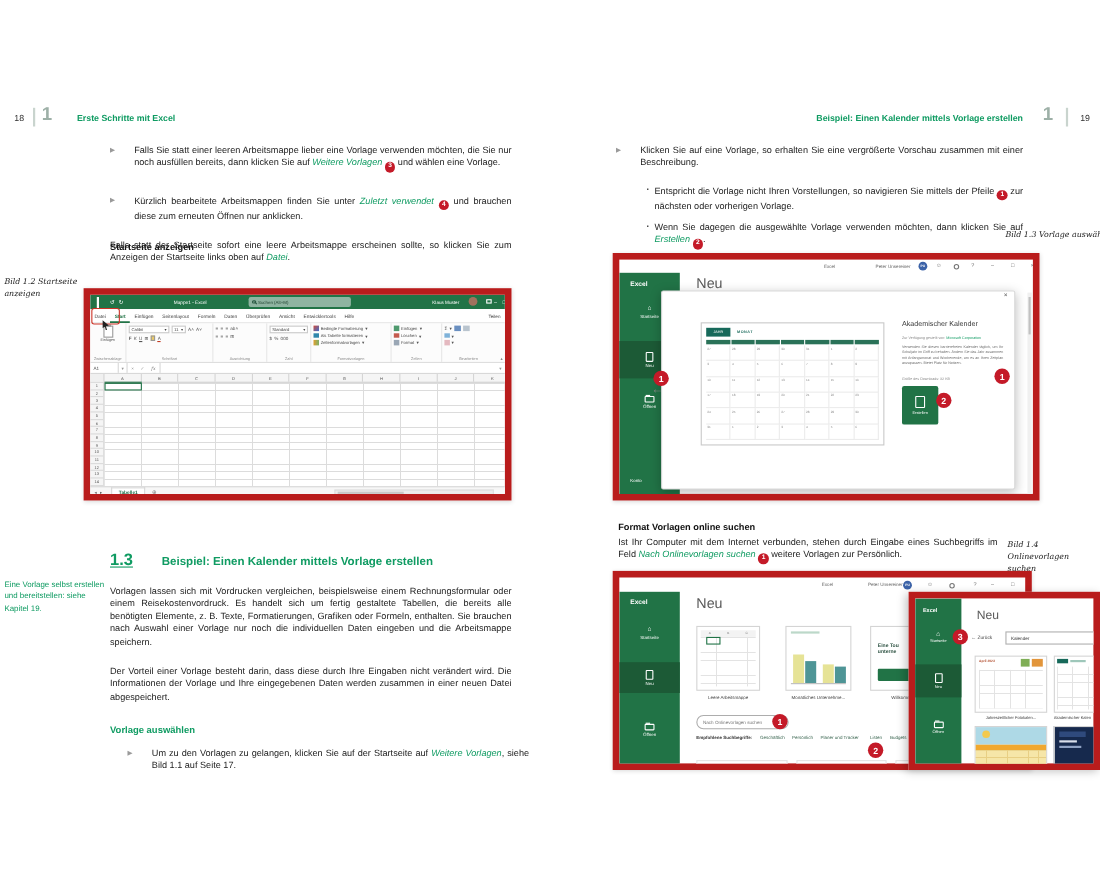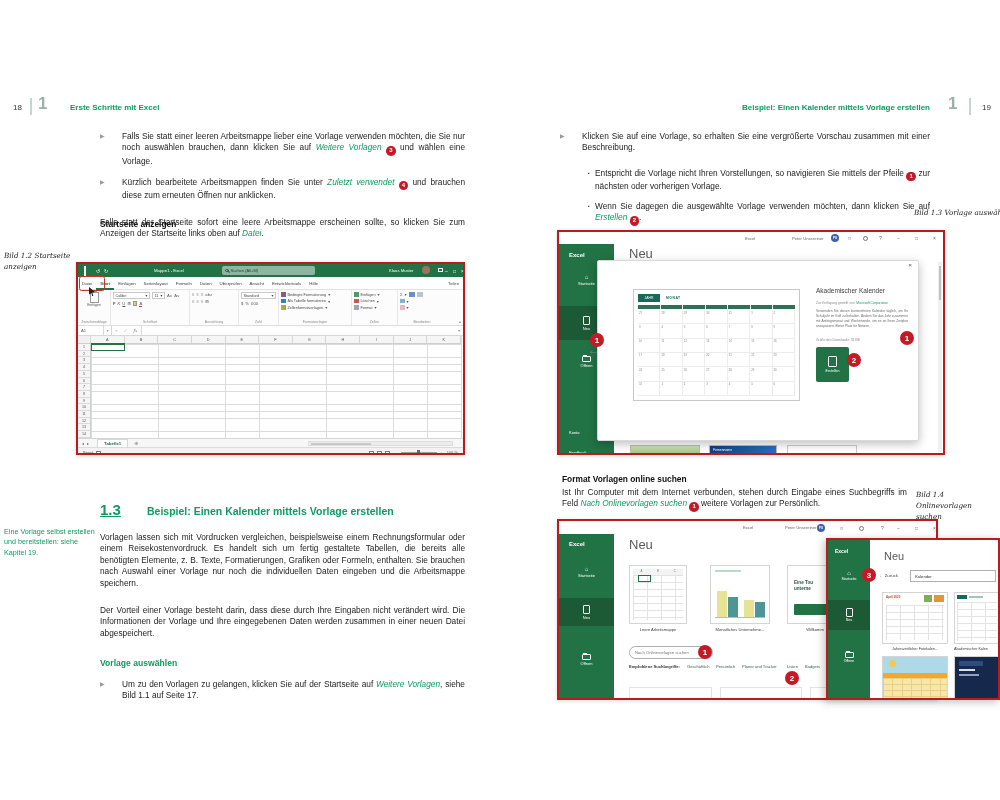--- a/index.html
+++ b/index.html
@@ -21,21 +21,21 @@
   .gh{font-size:8.6px;font-weight:bold;color:var(--g);}
   .secnum{font-size:15px;font-weight:bold;color:var(--g);text-decoration:underline;}
   .sectitle{font-size:10.5px;font-weight:bold;color:var(--g);}
   .cap{font-family:"DejaVu Serif",serif;font-style:italic;font-size:7.2px;color:#222;line-height:1.5;}
   .mnote{font-size:7.2px;color:var(--g);line-height:1.45;}
   .tbadge{display:inline-flex;align-items:center;justify-content:center;width:9.5px;height:9.5px;
     border-radius:50%;background:var(--bad);color:#fff;font-size:6px;font-weight:bold;vertical-align:-2px;}
   .fbadge{position:absolute;width:14px;height:14px;border-radius:50%;background:var(--bad);
     color:#fff;font-size:8px;font-weight:bold;display:flex;align-items:center;justify-content:center;z-index:30;}
   
-  .fig{position:absolute;background:#fff;border:2px solid #b91c1c;overflow:hidden;box-shadow:0 1px 4px rgba(0,0,0,.15);}
+  .fig{position:absolute;background:#fff;border:6px solid #b91c1c;overflow:hidden;box-shadow:0 1px 4px rgba(0,0,0,.15);}
   .ttl-green{background:var(--xg);color:#fff;}
   .sbar{background:var(--xg);color:#fff;}
   .sbar .sel{background:var(--xgd);}
   .sitem{display:flex;flex-direction:column;align-items:center;gap:1px;color:#fff;}
   .sitem .lb{font-size:4px;}
   .ihouse{font-size:6px;line-height:6px;color:#fff;}
   .idoc{width:7px;height:9px;border:1px solid #fff;border-radius:1px;}
   .ifold{width:9px;height:6px;border:1px solid #fff;border-radius:1px;position:relative;}
   .ifold:before{content:"";position:absolute;top:-2.2px;left:0;width:4px;height:1.4px;background:#fff;}
   .isave{width:6px;height:6px;border:1px solid #fff;position:relative;}
@@ -85,21 +85,21 @@
 </head>
 <body>
 
 <span class="ab pgnum" style="left:13px;top:103px">18</span>
 <span class="ab hbar" style="left:30px;top:98px"></span>
 <span class="ab chnum" style="left:38px;top:94px">1</span>
 <span class="ab runhead" style="left:70px;top:103px">Erste Schritte mit Excel</span>
 
 <div class="ab bullet" style="left:100px;top:131px;width:365px">
   <span class="tri">▶</span>
-  <p class="body-t" style="flex:1"><span>Falls Sie statt einer leeren Arbeitsmappe lieber eine Vorlage verwenden möchten, die Sie nur noch auswählen brauchen, dann klicken Sie auf </span><span class="lk">Weitere Vorlagen</span> <span class="tbadge">3</span> <span> und wählen eine Vorlage.</span></p>
+  <p class="body-t" style="flex:1"><span>Falls Sie statt einer leeren Arbeitsmappe lieber eine Vorlage verwenden möchten, die Sie nur noch ausfüllen bereits, dann klicken Sie auf </span><span class="lk">Weitere Vorlagen</span> <span class="tbadge">3</span> <span> und wählen eine Vorlage.</span></p>
 </div>
 <div class="ab bullet" style="left:100px;top:177px;width:365px">
   <span class="tri">▶</span>
   <p class="body-t" style="flex:1"><span>Kürzlich bearbeitete Arbeitsmappen finden Sie unter </span><span class="lk">Zuletzt verwendet</span> <span class="tbadge">4</span> <span> und brauchen diese zum erneuten Öffnen nur anklicken.</span></p>
 </div>
 
 <div class="ab bh" style="left:100px;top:219px">Startseite anzeigen</div>
 <p class="ab body-t" style="left:100px;top:217px;width:365px"><span>Falls statt der Startseite sofort eine leere Arbeitsmappe erscheinen sollte, so klicken Sie zum Anzeigen der Startseite links oben auf </span><span class="lk">Datei</span><span>.</span></p>
 
 <div class="ab cap" style="left:4px;top:251px;width:88px">Bild 1.2 Startseite anzeigen</div>
@@ -333,21 +333,21 @@
     <span style="margin:0 5px 0 4px">100 %</span>
   </div>
 </div>
 
 <span class="ab secnum" style="left:100px;top:501px">1.3</span>
 <span class="ab sectitle" style="left:147px;top:505px">Beispiel: Einen Kalender mittels Vorlage erstellen</span>
 <div class="ab mnote" style="left:4px;top:527px;width:92px">Eine Vorlage selbst erstellen und bereitstellen: siehe Kapitel 19.</div>
 <p class="ab body-t" style="left:100px;top:532px;width:365px">Vorlagen lassen sich mit Vordrucken vergleichen, beispielsweise einem Rechnungsformular oder einem Reisekostenvordruck. Es handelt sich um fertig gestaltete Tabellen, die bereits alle benötigten Elemente, z. B. Texte, Formatierungen, Grafiken oder Formeln, enthalten. Sie brauchen nach Auswahl einer Vorlage nur noch die individuellen Daten eingeben und die Arbeitsmappe speichern.</p>
 <p class="ab body-t" style="left:100px;top:605px;width:365px">Der Vorteil einer Vorlage besteht darin, dass diese durch Ihre Eingaben nicht verändert wird. Die Informationen der Vorlage und Ihre eingegebenen Daten werden zusammen in einer neuen Datei abgespeichert.</p>
 <div class="ab gh" style="left:100px;top:658px">Vorlage auswählen</div>
-<div class="ab bullet" style="left:100px;top:679px;width:365px">
+<div class="ab bullet" style="left:116px;top:679px;width:365px">
   <span class="tri">▶</span>
   <p class="body-t" style="flex:1"><span>Um zu den Vorlagen zu gelangen, klicken Sie auf der Startseite auf </span><span class="lk">Weitere Vorlagen</span><span>, siehe Bild 1.1 auf Seite 17.</span></p>
 </div>
 
 <span class="ab runhead" style="left:583px;top:103px;width:347px;text-align:right">Beispiel: Einen Kalender mittels Vorlage erstellen</span>
 <span class="ab chnum" style="left:948px;top:94px">1</span>
 <span class="ab hbar" style="left:969px;top:98px"></span>
 <span class="ab pgnum" style="left:982px;top:103px">19</span>
 
 <div class="ab bullet" style="left:560px;top:131px;width:370px">

